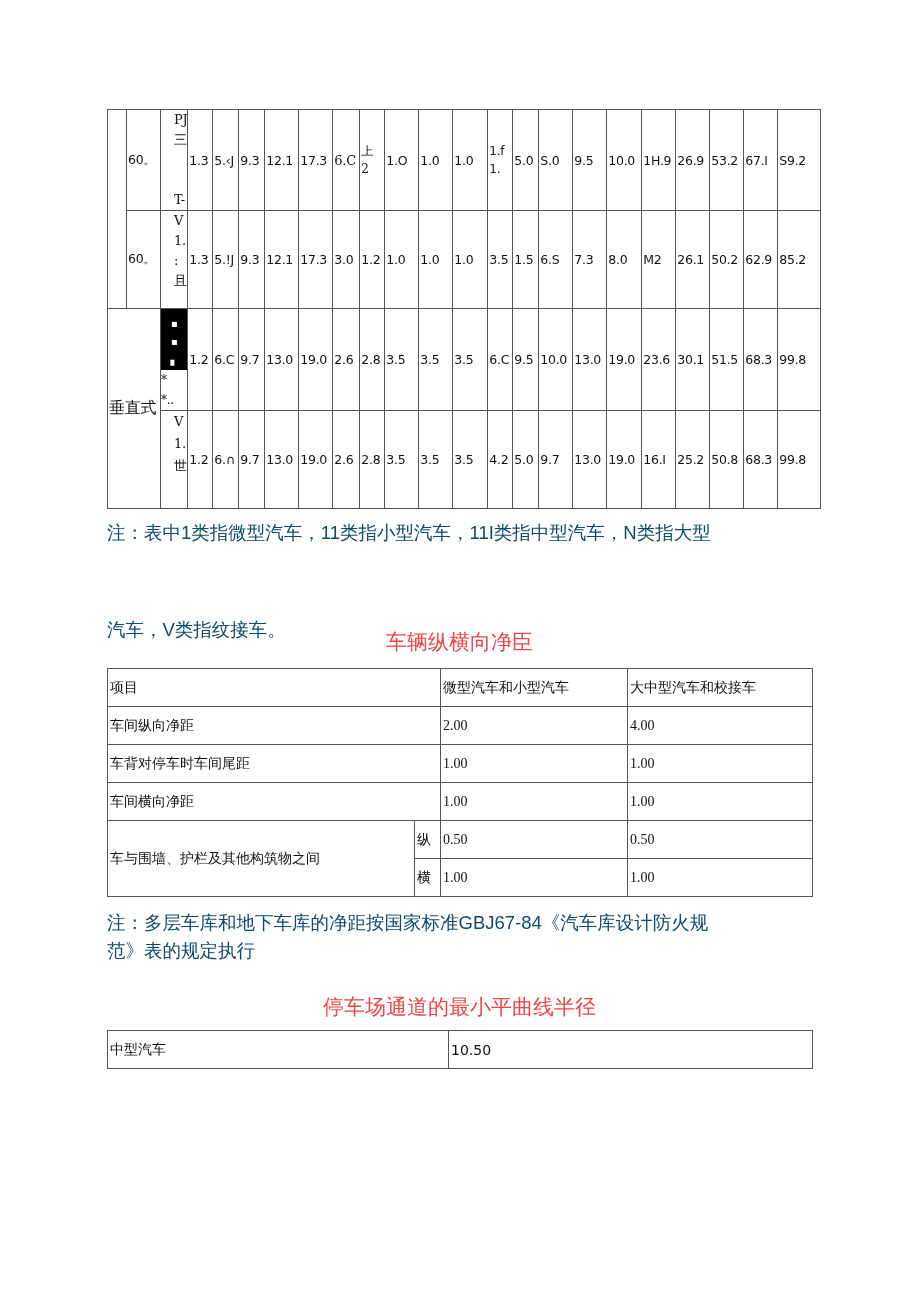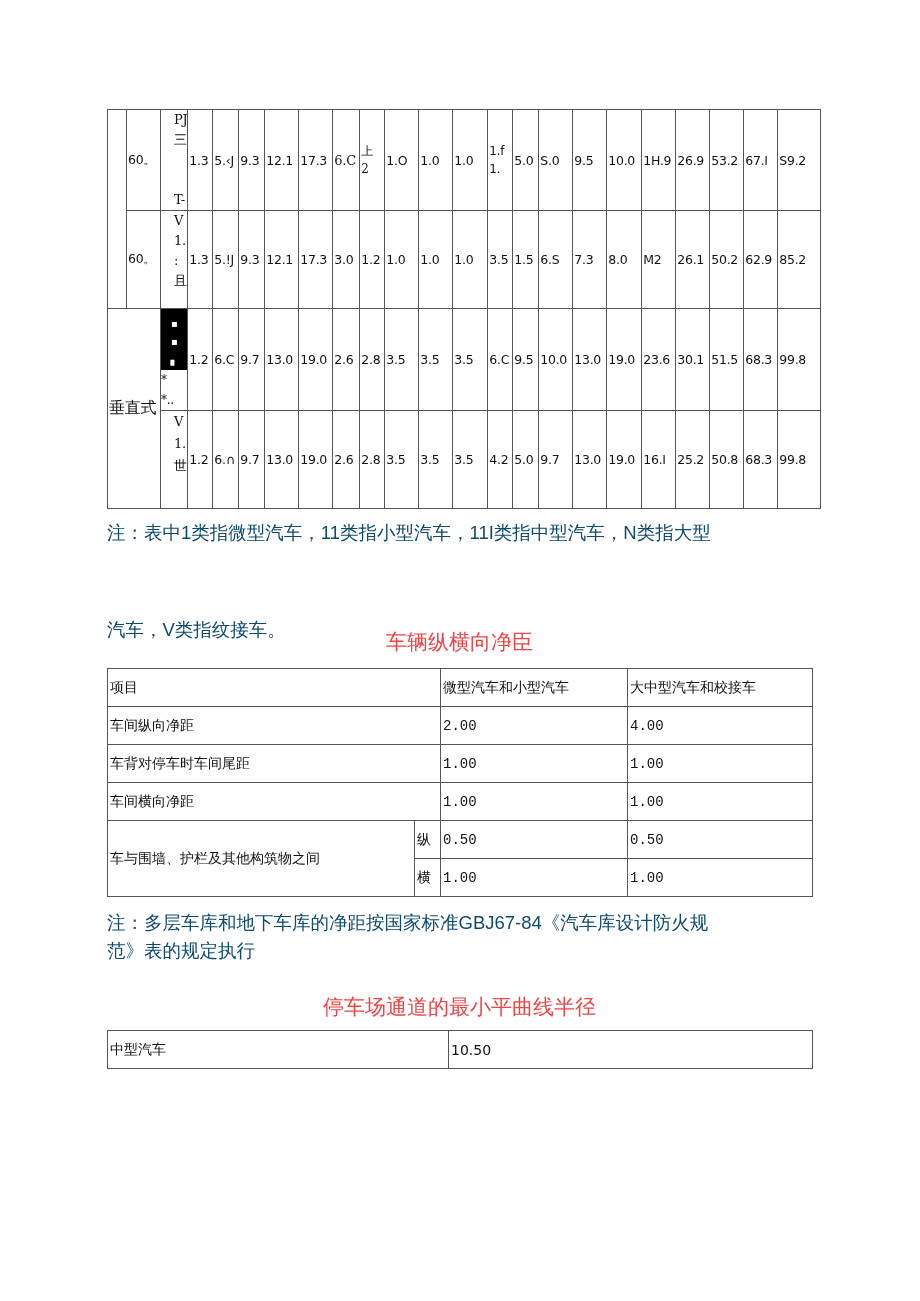--- a/index.html
+++ b/index.html
@@ -12,21 +12,21 @@
   #t1 td { height: 97px; }
   #t1 .lbl { font-family: "DejaVu Serif", serif; font-size: 13px; line-height: 20px; padding: 0 0 0 13px; vertical-align: top; white-space: pre; }
   #t1 .blk { background: #000; color: #fff; }
   #t1 .serif { font-family: "DejaVu Serif", serif; font-size: 13px; }
   #t1 .big { font-family: "DejaVu Serif", serif; font-size: 18px; line-height: 20px; }
   #t1 .tiny { font-size: 12px; line-height: 18px; white-space: pre; }
   .cjk-serif { font-family: "DejaVu Serif", serif; }
   .note { font-family: Liberation Sans, sans-serif; font-size: 18.5px; color: #0c4a6e; }
   .title { font-family: "DejaVu Sans", sans-serif; font-size: 21px; color: #ef4444; text-align: center; }
   
-  #t2 { left: 107px; top: 668px; width: 705px; font-family: Liberation Mono, monospace; font-size: 14px; table-layout: fixed; }
+  #t2 { left: 107px; top: 668px; width: 705px; font-family: Liberation Serif, serif; font-size: 14px; table-layout: fixed; }
   #t2 td { height: 37px; padding-left: 2px; }
   
   #t3 { left: 107px; top: 1030px; width: 705px; font-family: "DejaVu Sans", sans-serif; font-size: 14px; table-layout: fixed; }
   #t3 td { height: 37px; padding-left: 2px; }
 </style>
 </head>
 <body>
 
 <table id="t1">
   <colgroup>

